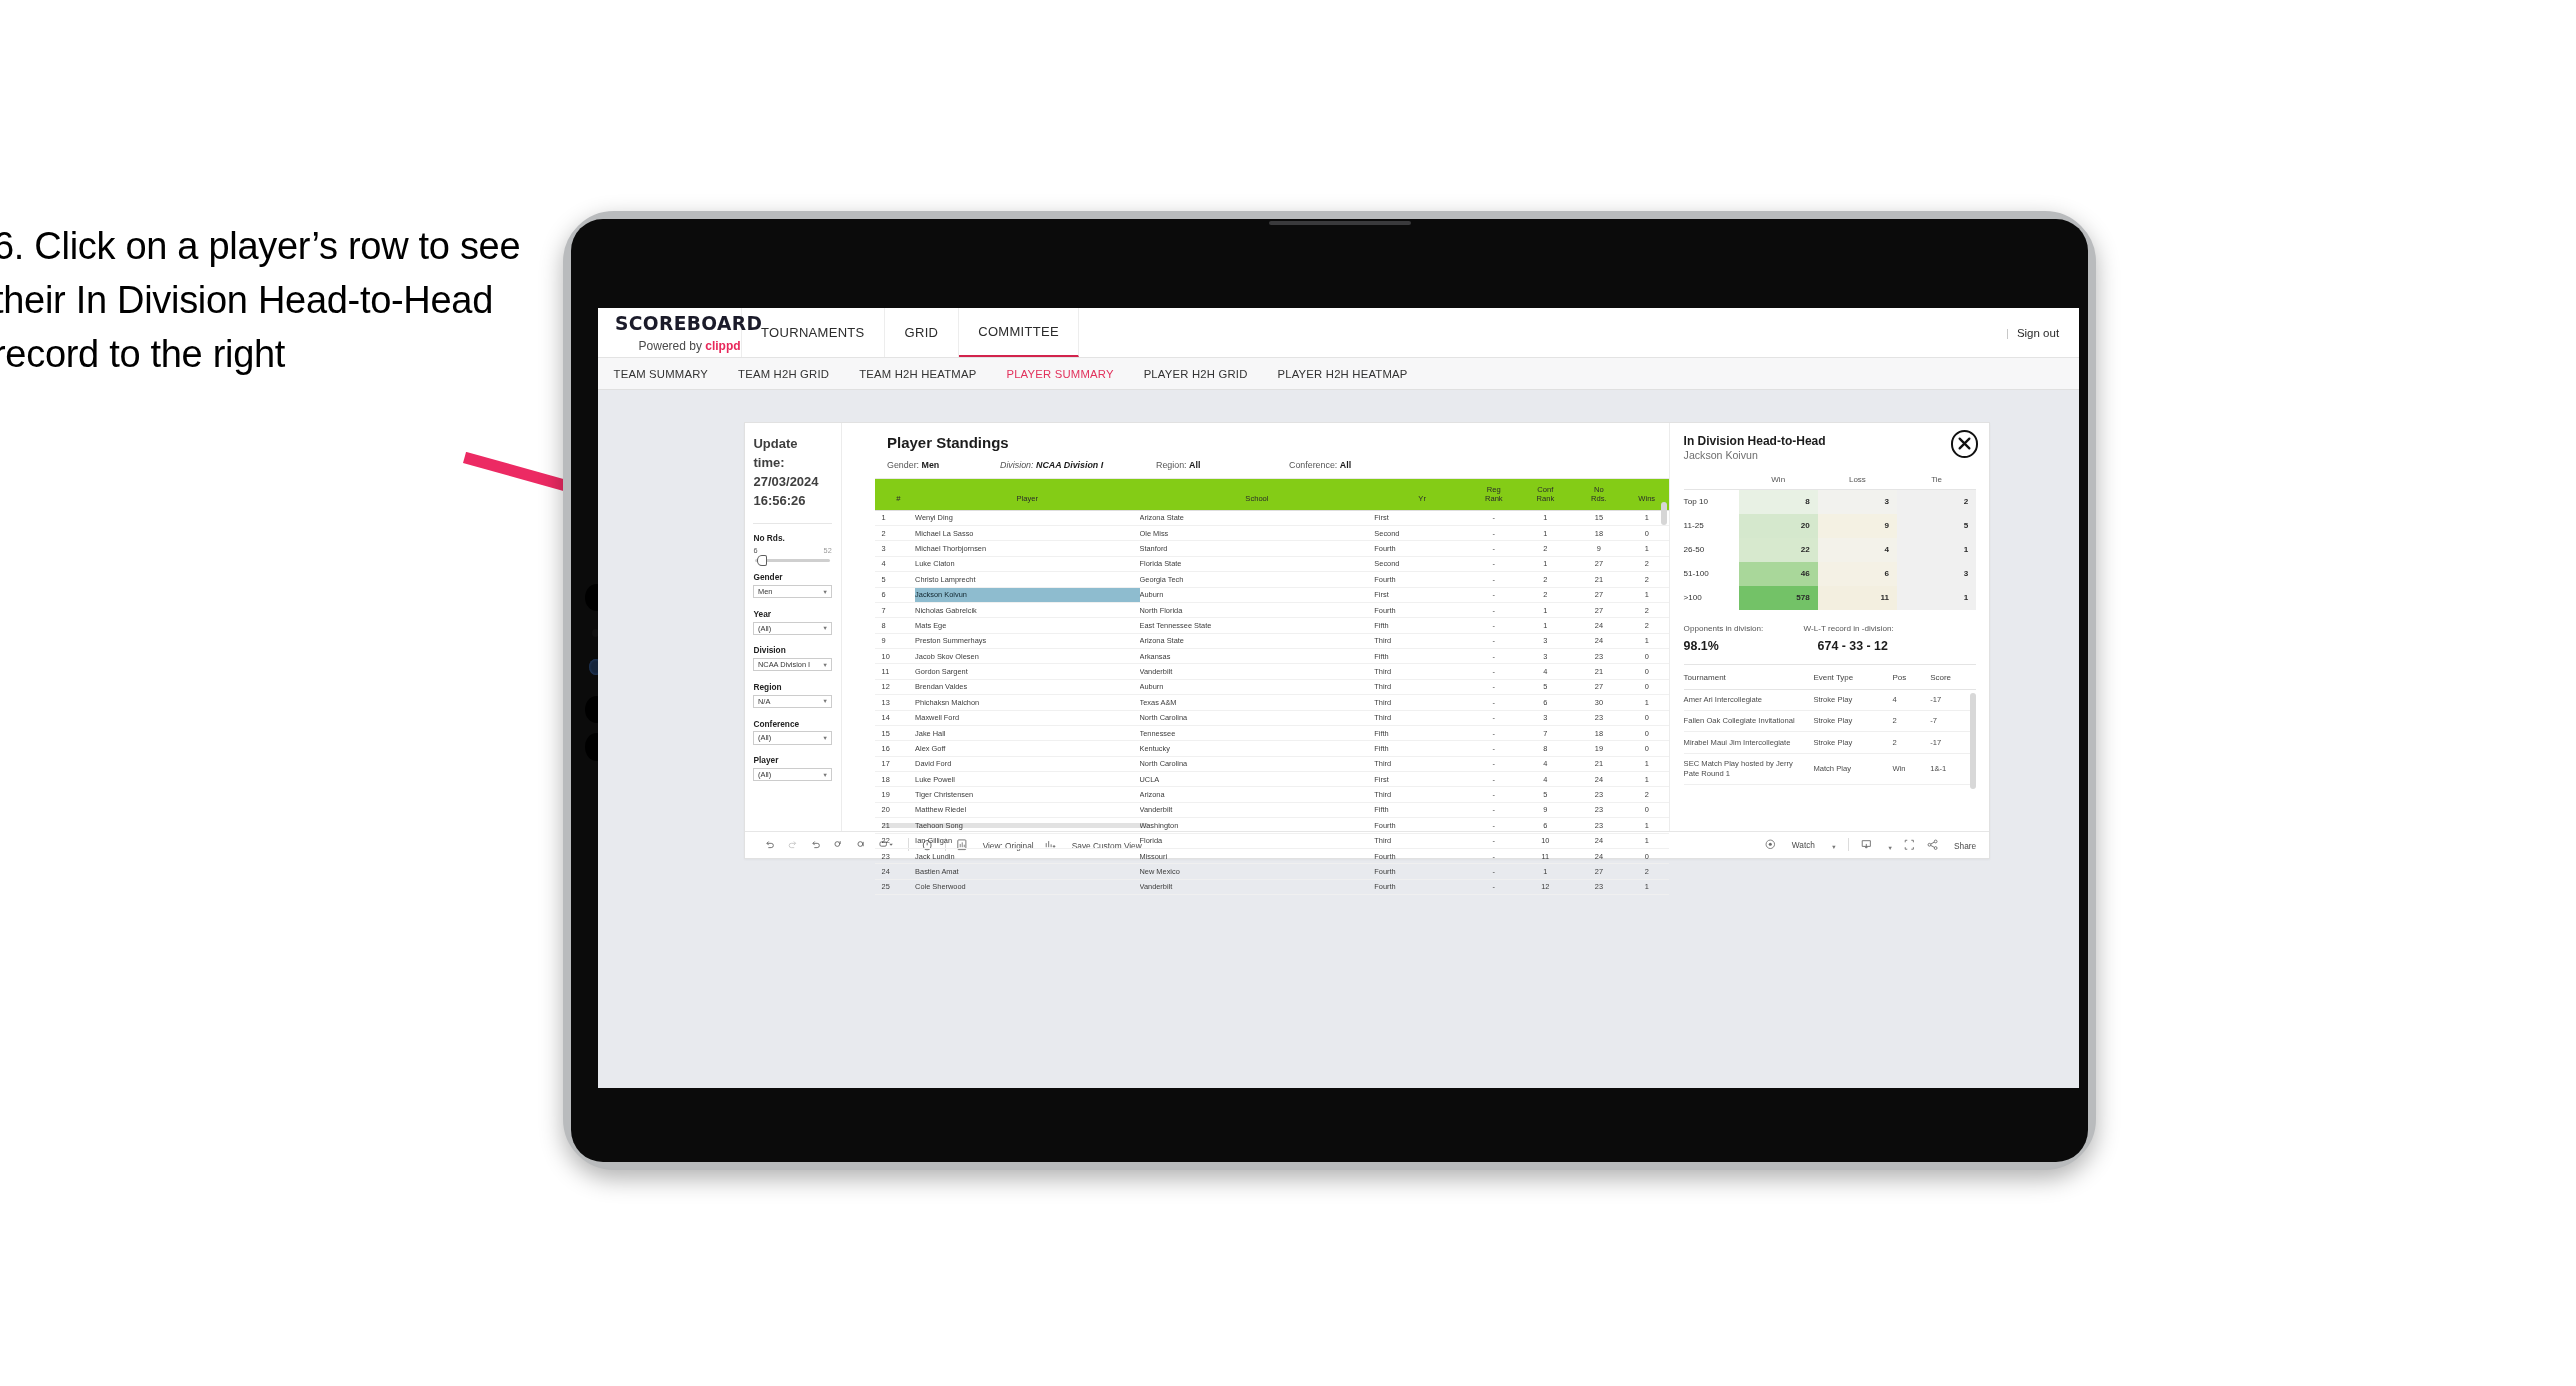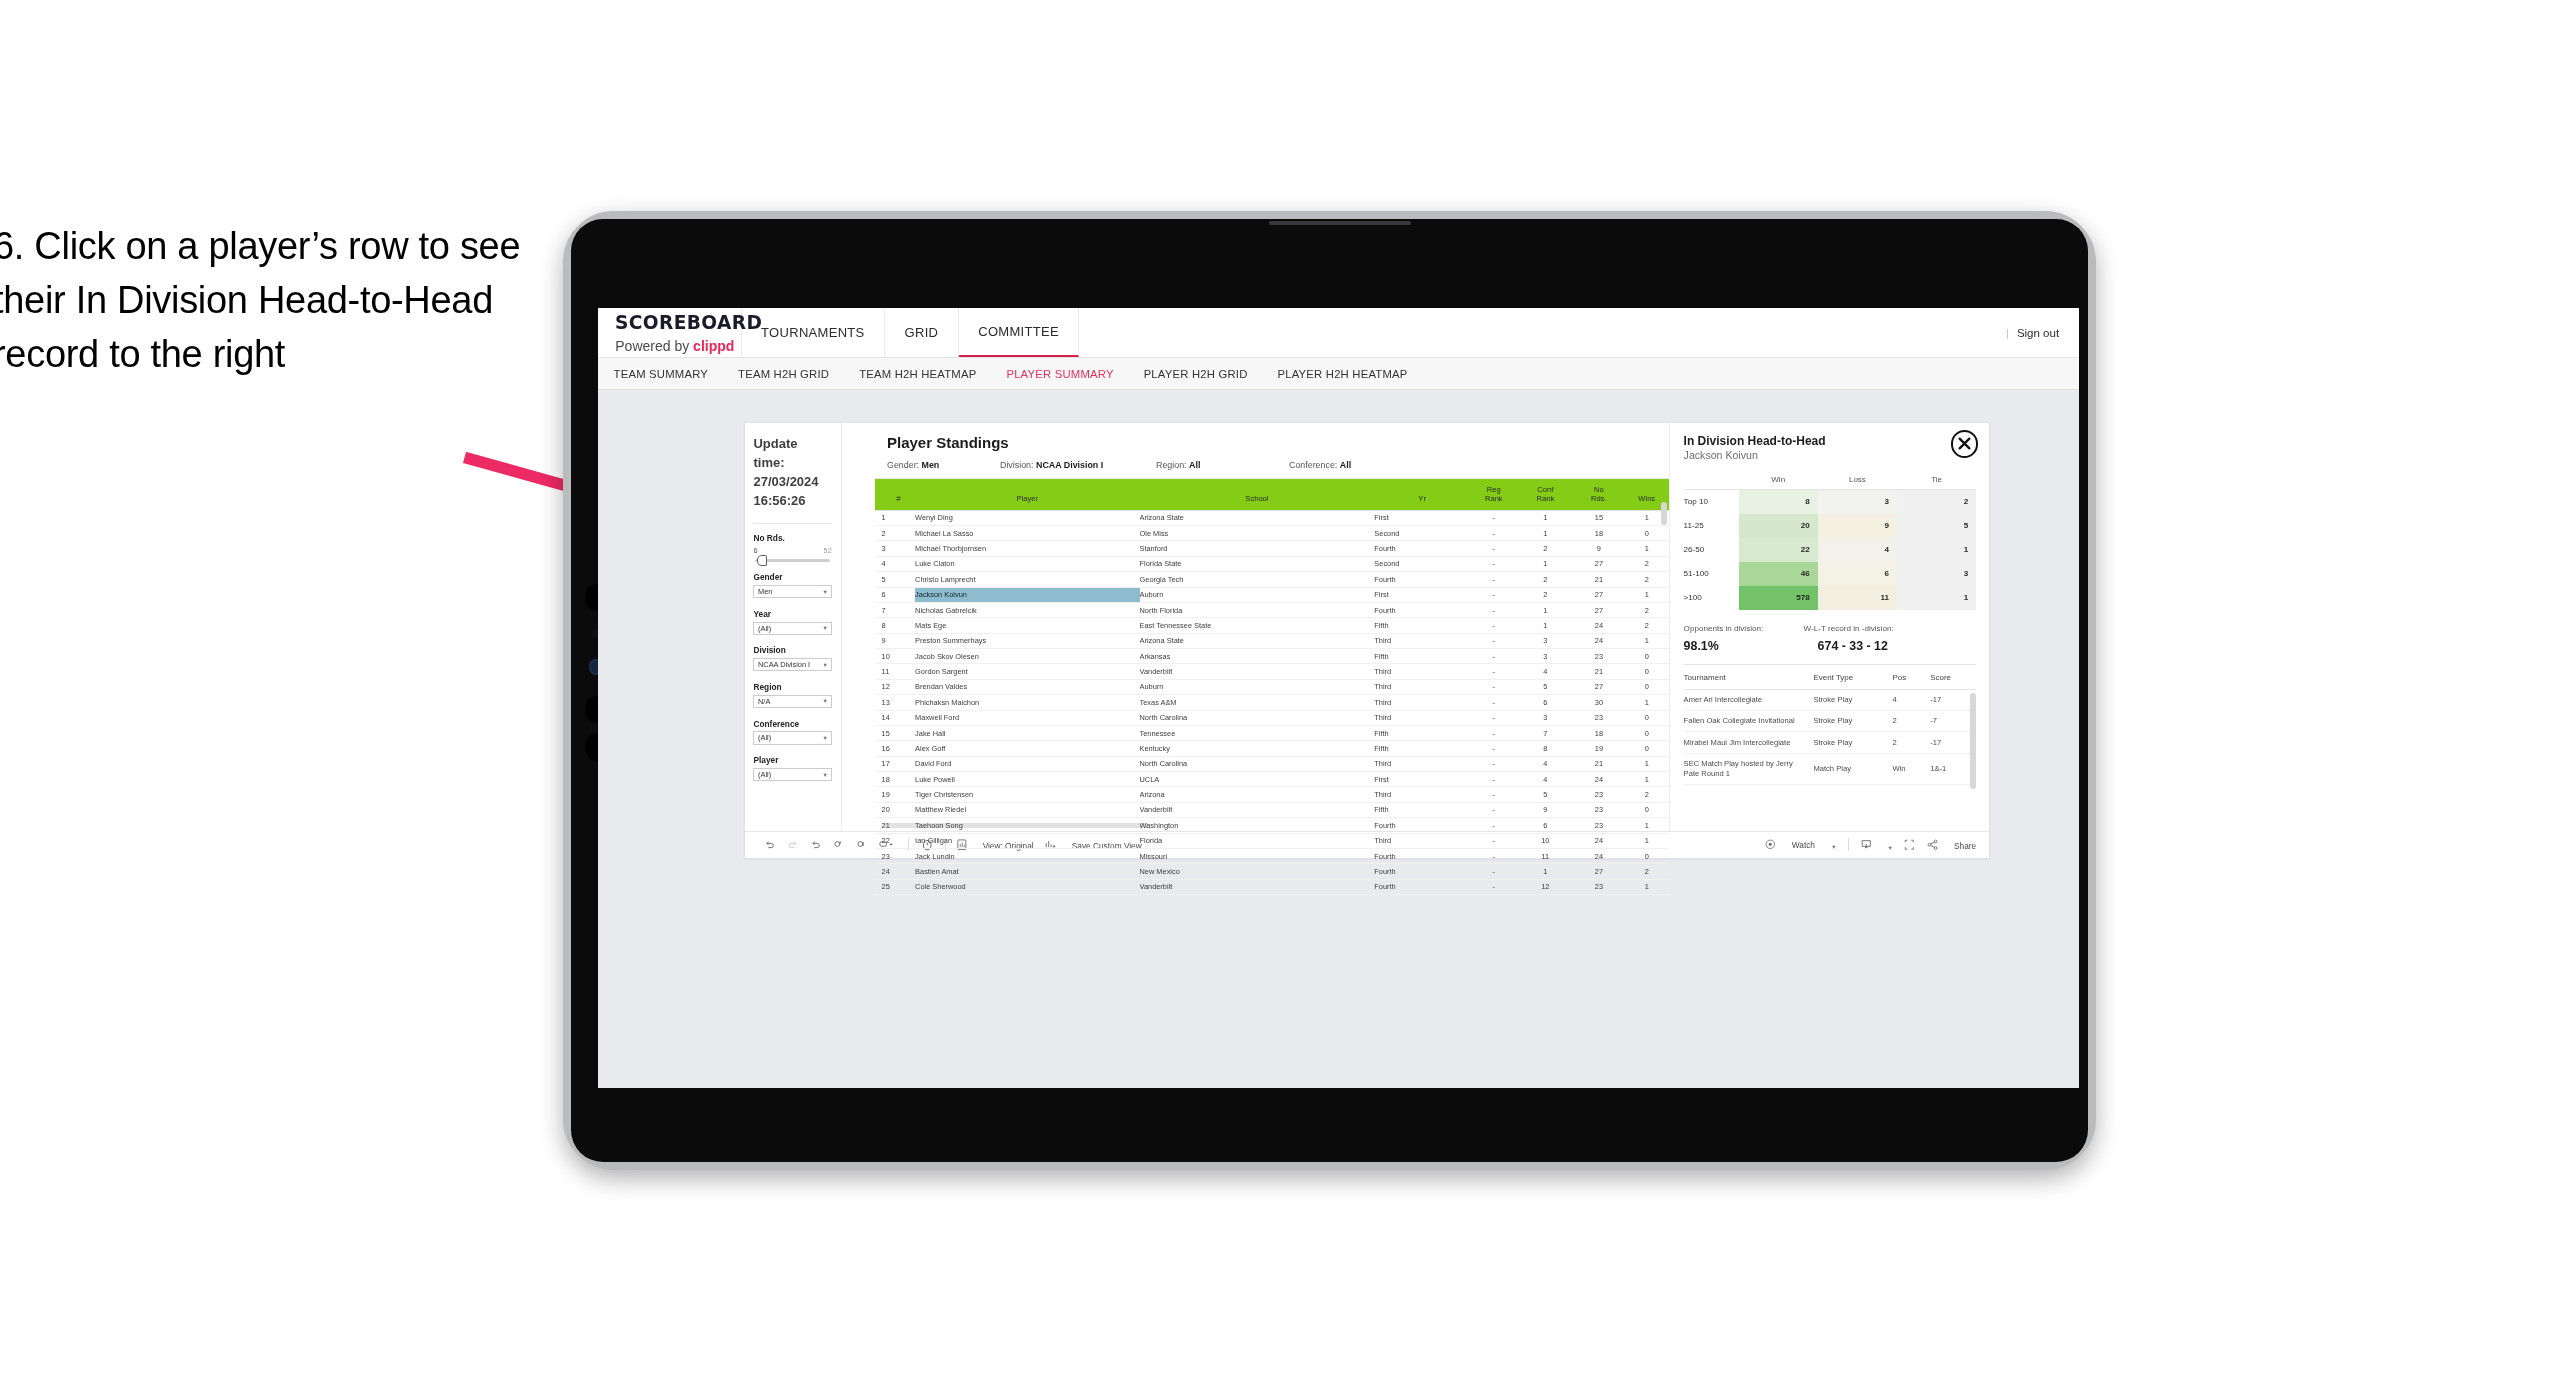--- a/index.html
+++ b/index.html
@@ -58,21 +58,21 @@
   }
   #brand {
     width: 144px; display: flex; flex-direction: column; justify-content: center;
     padding-left: 17.7px; border-right: 0.9px solid #ededed;
   }
   #brand-title {
     font-family: "DejaVu Sans", sans-serif;
     font-size: 20px; font-weight: 700; letter-spacing: 0.4px;
     color: #1b1b2a; line-height: 1; transform: scaleX(0.93); transform-origin: left center;
   }
-  #brand-sub { font-size: 14px; color: #4a4a4a; margin-top: 6px; white-space: nowrap; }
+  #brand-sub { font-size: 12px; color: #4a4a4a; margin-top: 6px; white-space: nowrap; text-align: right; }
   #brand-sub b { color: #e8275a; font-weight: 700; }
 
   .topnav { display: flex; align-items: stretch; }
   .topnav-item {
     display: flex; align-items: center; padding: 0 19.5px;
     font-size: 13px; color: #2b2b2b; letter-spacing: 0.3px;
     border-right: 0.9px solid #ededed; cursor: pointer; white-space: nowrap;
   }
   .topnav-item.active { border-bottom: 2.7px solid #d2234c; }
   #appbar-right {
@@ -119,21 +119,21 @@
   }
   .caret { font-size: 5.8px; color: #777; }
 
   
   #standings { flex: 1; min-width: 0; display: flex; flex-direction: column; border-right: 0.9px solid #ececec; margin-left: 33px; }
   #st-head { padding: 10.6px 0 8px 12.4px; }
   #st-title { font-size: 15px; font-weight: 600; color: #1c1c1c; }
   #st-meta { display: flex; margin-top: 9.7px; font-size: 8.9px; color: #555; }
   #st-meta span b { color: #1c1c1c; font-weight: 700; }
   #st-meta > span:nth-child(1) { width: 113px; }
-  #st-meta > span:nth-child(2) { width: 156px; }
+  #st-meta > span:nth-child(2) { width: 156px; font-style: italic; }
   #st-meta > span:nth-child(3) { width: 133px; }
 
   #tbl-wrap { flex: 1; min-height: 0; position: relative; border-top: 0.9px solid #e8e8e8; }
   table.stand { width: 100%; border-collapse: collapse; table-layout: fixed; }
   table.stand th {
     font-size: 7.6px; font-weight: 400; color: #2b2b2b; text-align: center;
     padding: 6.2px 0 6.2px 0; vertical-align: bottom; border-bottom: 0.9px solid #dedede;
     background: #84cc16;
   }
   table.stand td {

